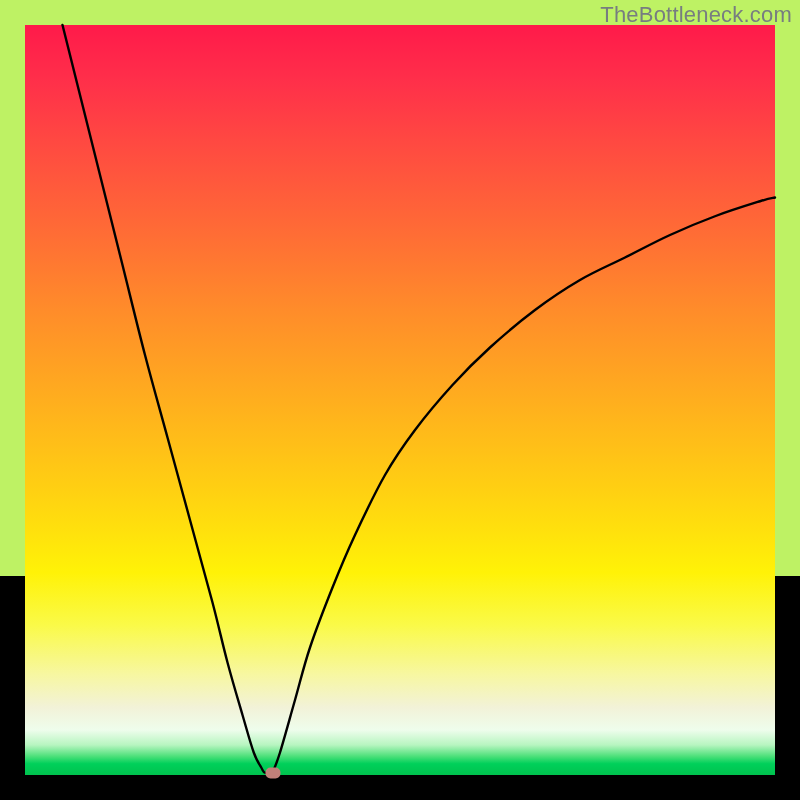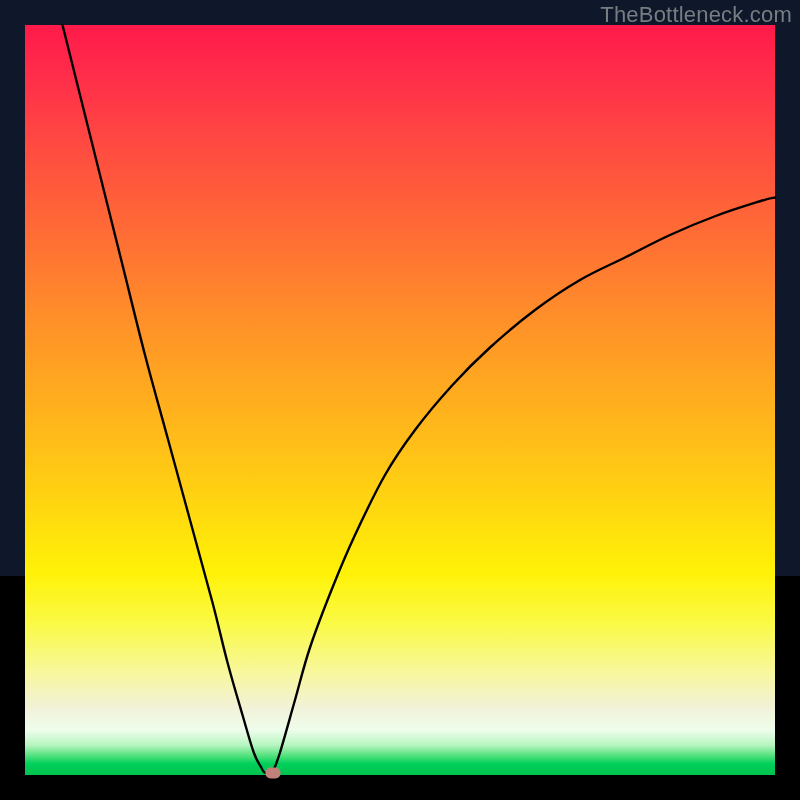--- a/index.html
+++ b/index.html
@@ -10,21 +10,21 @@
     overflow: hidden;
     background: #000;
     font-family: Arial, Helvetica, sans-serif;
   }
   .frame {
     position: absolute;
     left: 0;
     top: 0;
     width: 800px;
     height: 576px;
-    background: #0f172a;
+    background: #bef264;
   }
   .plot {
     position: absolute;
     left: 25px;
     top: 25px;
     width: 750px;
     height: 750px;
     
     background: linear-gradient(
       to bottom,

